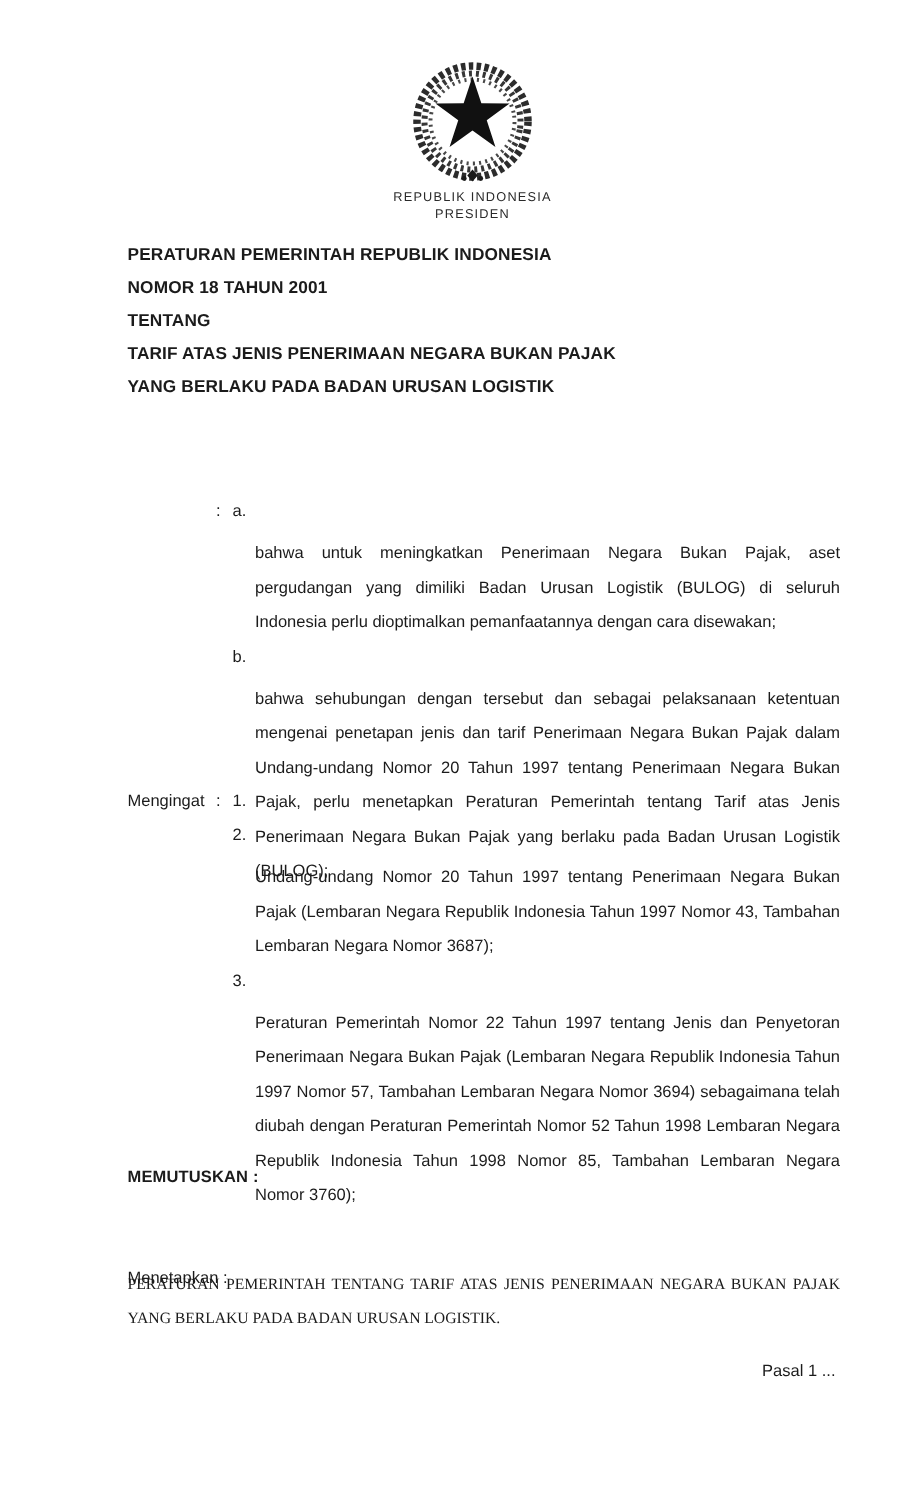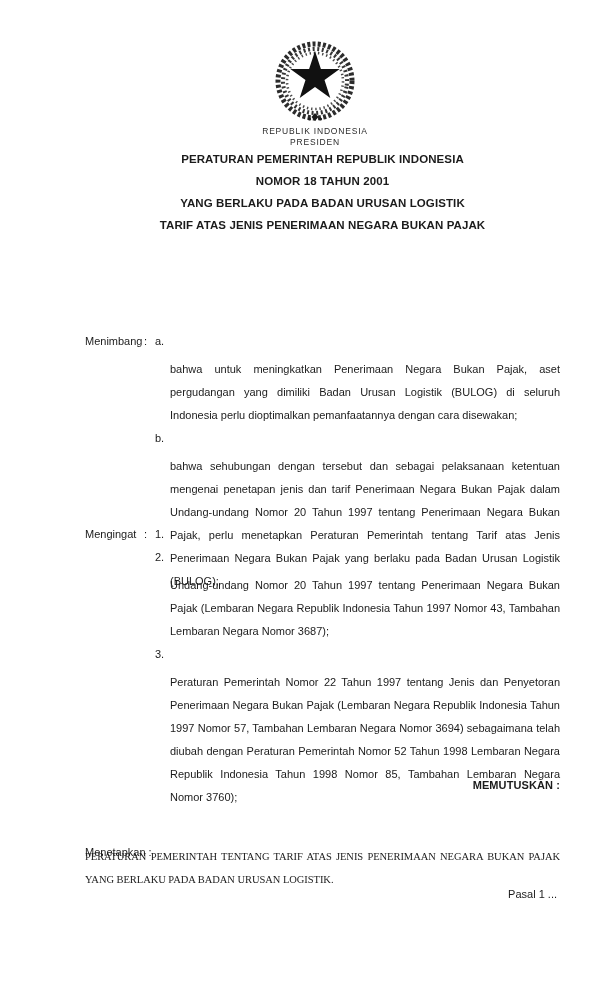--- a/index.html
+++ b/index.html
@@ -32,23 +32,23 @@
     text-align: center;
     font-size: 8.5px;
     line-height: 11px;
     letter-spacing: 0.8px;
     color: #2a2a2a;
   }
 
   
   .title-block {
     left: 85px;
-    top: 148px;
+    top: 159px;
     width: 475px;
-    text-align: center;
+    text-align: left;
     font-weight: bold;
     font-size: 11.5px;
     line-height: 22px;
     letter-spacing: 0.1px;
   }
   .salutation {
     left: 85px;
     top: 289px;
     width: 475px;
     text-align: center;
@@ -74,21 +74,21 @@
     text-align: justify;
     margin-top: 28px;
   }
   .menimbang { top: 330px; }
   .mengingat { top: 523px; }
 
   .memutuskan {
     left: 85px;
     top: 779px;
     width: 475px;
-    text-align: right;
+    text-align: left;
     font-weight: bold;
     font-size: 11px;
     letter-spacing: 0.1px;
   }
   .menetapkan-label {
     left: 85px;
     top: 846px;
     font-size: 11px;
   }
   .menetapkan-text {
@@ -96,21 +96,21 @@
     top: 845px;
     width: 475px;
     text-align: justify;
     font-size: 10.5px;
     line-height: 23px;
     letter-spacing: -0.05px;
     font-family: Liberation Serif, serif;
   }
   .catchword {
     left: 85px;
-    top: 888px;
+    top: 908px;
     width: 475px;
     text-align: right;
     padding-right: 3px;
     font-size: 11px;
     box-sizing: border-box;
   }
 </style>
 </head>
 <body>
 
@@ -133,27 +133,27 @@
   </div>
 
   <div class="abs emblem-caption">
     <div>REPUBLIK INDONESIA</div>
     <div>PRESIDEN</div>
   </div>
 
   <div class="abs title-block">
     <div>PERATURAN PEMERINTAH REPUBLIK INDONESIA</div>
     <div>NOMOR 18 TAHUN 2001</div>
+    <div>TENTANG</div>
+    <div>TARIF ATAS JENIS PENERIMAAN NEGARA BUKAN PAJAK</div>
     <div>YANG BERLAKU PADA BADAN URUSAN LOGISTIK</div>
-    <div>TARIF ATAS JENIS PENERIMAAN NEGARA BUKAN PAJAK</div>
   </div>
 
 
   <div class="abs clause menimbang">
-    <div class="c-label">Menimbang</div>
     <div class="c-colon">:</div>
     <div class="c-marker">a.</div>
     <div class="c-text">bahwa untuk meningkatkan Penerimaan Negara Bukan Pajak, aset pergudangan yang dimiliki Badan Urusan Logistik (BULOG) di seluruh Indonesia perlu dioptimalkan pemanfaatannya dengan cara disewakan;</div>
     <div class="c-label"></div>
     <div class="c-colon"></div>
     <div class="c-marker">b.</div>
     <div class="c-text">bahwa sehubungan dengan tersebut dan sebagai pelaksanaan ketentuan mengenai penetapan jenis dan tarif Penerimaan Negara Bukan Pajak dalam Undang-undang Nomor 20 Tahun 1997 tentang Penerimaan Negara Bukan Pajak, perlu menetapkan Peraturan Pemerintah tentang Tarif atas Jenis Penerimaan Negara Bukan Pajak yang berlaku pada Badan Urusan Logistik (BULOG);</div>
   </div>
 
   <div class="abs clause mengingat">

